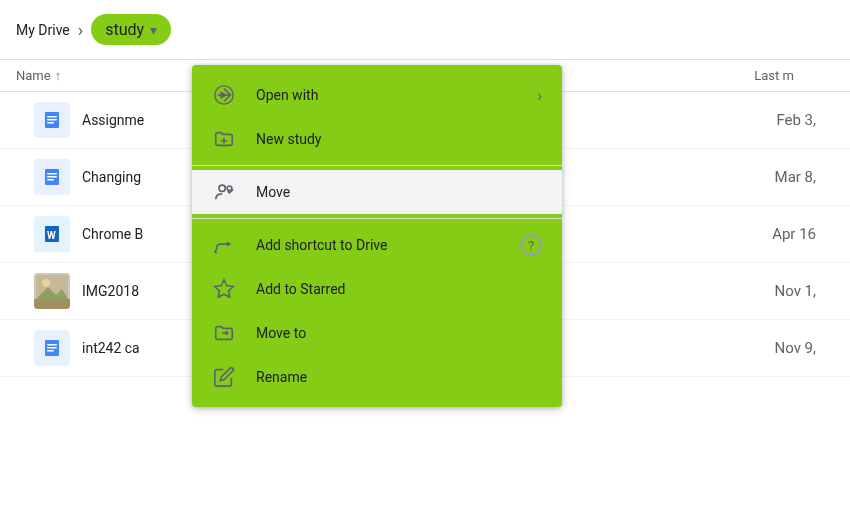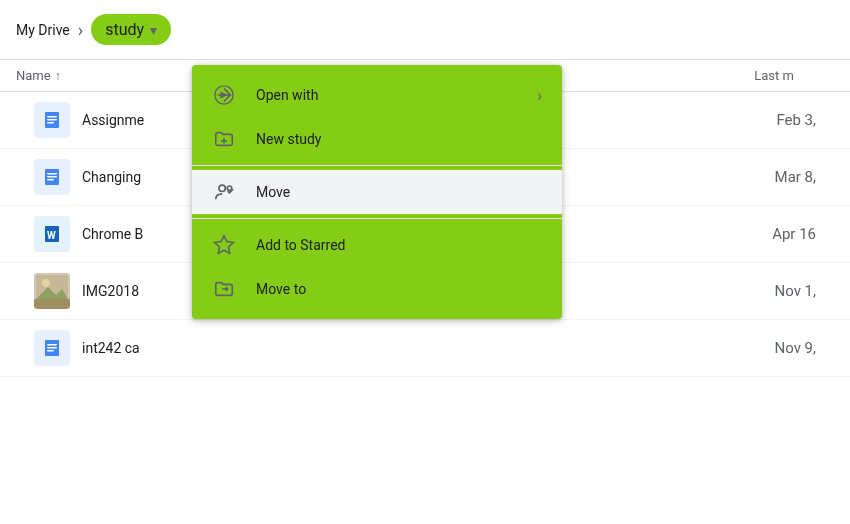--- a/index.html
+++ b/index.html
@@ -326,35 +326,55 @@
           <path d="M16 11l2 2 4-4" stroke="#5f6368"></path>
           <circle cx="18" cy="8" r="2.5"></circle>
         </svg>
       </span>
       <span class="menu-label">Move</span>
     </div>
 
 
     <div class="menu-divider"></div>
 
+    <div class="menu-item">
+      <span class="menu-icon">
+        <svg width="22" height="22" viewBox="0 0 24 24" fill="none" stroke="#5f6368" stroke-width="1.8">
+          <path d="M4 17v-2a4 4 0 014-4h10"></path>
+          <path d="M15 8l5 3-5 3V8z" fill="#5f6368" stroke="none"></path>
+          <path d="M4 17l-2 2 2 2" stroke="#5f6368"></path>
+        </svg>
+      </span>
+      <span class="menu-label">Add shortcut to Drive</span>
+      <span class="menu-help">?</span>
+    </div>
 
     <div class="menu-item">
       <span class="menu-icon">
         <svg width="22" height="22" viewBox="0 0 24 24" fill="none" stroke="#5f6368" stroke-width="1.8">
           <polygon points="12 2 15.09 8.26 22 9.27 17 14.14 18.18 21.02 12 17.77 5.82 21.02 7 14.14 2 9.27 8.91 8.26 12 2"></polygon>
         </svg>
       </span>
       <span class="menu-label">Add to Starred</span>
     </div>
 
     <div class="menu-item">
       <span class="menu-icon">
         <svg width="22" height="22" viewBox="0 0 24 24" fill="none" stroke="#5f6368" stroke-width="1.8">
           <path d="M3 7a2 2 0 012-2h4l2 2h8a2 2 0 012 2v8a2 2 0 01-2 2H5a2 2 0 01-2-2V7z"></path>
           <path d="M10 12h6M14 10l2 2-2 2"></path>
         </svg>
       </span>
       <span class="menu-label">Move to</span>
     </div>
 
+    <div class="menu-item">
+      <span class="menu-icon">
+        <svg width="22" height="22" viewBox="0 0 24 24" fill="none" stroke="#5f6368" stroke-width="1.8">
+          <path d="M11 4H4a2 2 0 00-2 2v14a2 2 0 002 2h14a2 2 0 002-2v-7"></path>
+          <path d="M18.5 2.5a2.121 2.121 0 013 3L12 15l-4 1 1-4 9.5-9.5z"></path>
+        </svg>
+      </span>
+      <span class="menu-label">Rename</span>
+    </div>
 
   </div>
 </div>
 
 </body></html>

